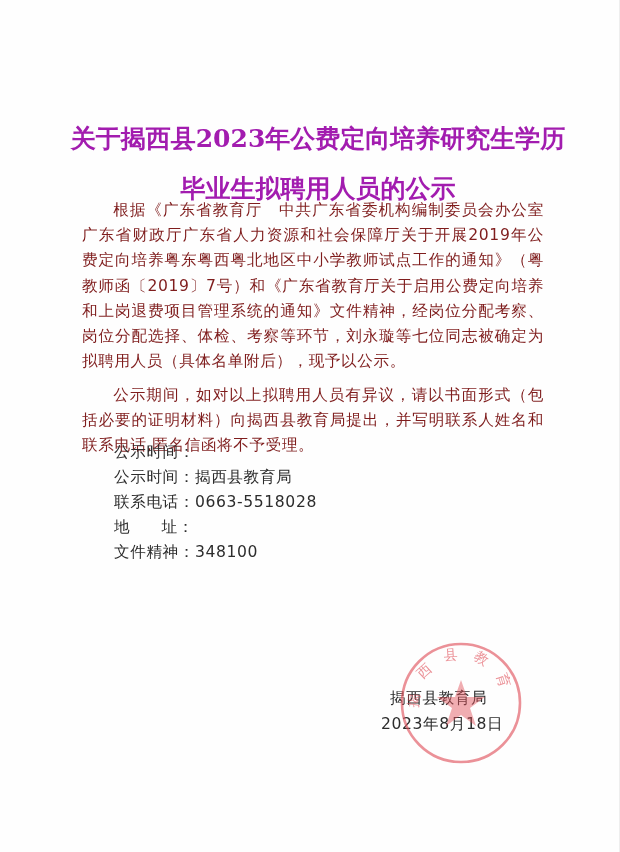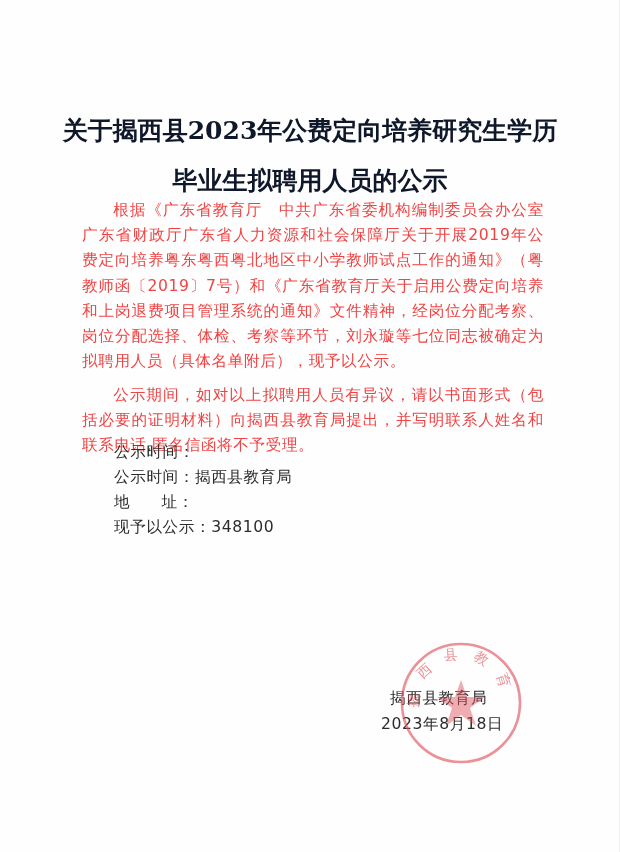--- a/index.html
+++ b/index.html
@@ -4,28 +4,28 @@
 <style>
   html, body { margin: 0; padding: 0; }
   body {
     width: 620px; height: 852px; background: #ffffff; position: relative; overflow: hidden;
     font-family: "DejaVu Serif", "Liberation Serif", serif; color: #2a2a2a;
   }
   .page { position: absolute; left: 0; top: 0; width: 620px; height: 852px; background: #fefefe; border-right: 1px solid #eee; box-sizing: border-box; }
   .title {
     position: absolute; left: 40px; width: 540px; text-align: center;
     font-family: "DejaVu Serif", "Liberation Serif", serif; font-weight: bold;
-    font-size: 25px; color: #0f172a; letter-spacing: 0px; margin: 0;
+    font-size: 25px; color: #a21caf; letter-spacing: 0px; margin: 8px;
   }
   .title.l1 { top: 114px; }
   .title.l2 { top: 164px; }
   .body-text {
     position: absolute; left: 82px; width: 462px;
     font-family: "DejaVu Sans", "Liberation Sans", sans-serif;
-    font-size: 15.6px; line-height: 25.2px; color: #ef4444; letter-spacing: 0.6px;
+    font-size: 15.6px; line-height: 25.2px; color: #7f1d1d; letter-spacing: 0.6px;
   }
   .para { margin: 0; text-indent: 2em; text-align: justify; }
   .p1 { top: 198px; }
   .p2 { top: 349px; margin-top: 34px; }
   .info { position: absolute; left: 114px; font-family: "DejaVu Sans", "Liberation Sans", sans-serif; font-size: 15.6px; line-height: 25px; color: #2c2c2c; letter-spacing: 0.6px; }
   .info-row { display: flex; white-space: nowrap; }
   .info-label { display: inline-block; }
   .info-label.spaced { width: 80px; display: inline-flex; justify-content: space-between; }
   .attach { top: 592px; }
   .sign { position: absolute; font-family: "DejaVu Sans", "Liberation Sans", sans-serif; font-size: 15.6px; color: #2c2c2c; letter-spacing: 0.6px; white-space: nowrap; z-index: 2; }
@@ -51,27 +51,31 @@
 
   <div class="info" style="top:440px;">
     <div class="info-row">
       <span class="info-label">公示时间：</span>
     </div>
     <div class="info-row">
       <span class="info-label">公示时间：</span>
       <span>揭西县教育局</span>
     </div>
     <div class="info-row">
+      <span class="info-label">联系电话：</span>
+      <span>0663-5518028</span>
+    </div>
+    <div class="info-row">
       <span class="info-label spaced">
         <span>地</span>
         <span>址：</span>
       </span>
     </div>
     <div class="info-row">
-      <span class="info-label">现予以公示：</span>
+      <span class="info-label">文件精神：</span>
       <span>348100</span>
     </div>
   </div>
 
 
   <div class="sign org">揭西县教育局</div>
   <div class="sign date">2023年8月18日</div>
 
   <svg class="seal" viewBox="0 0 126 126" xmlns="http://www.w3.org/2000/svg">
     <defs>

